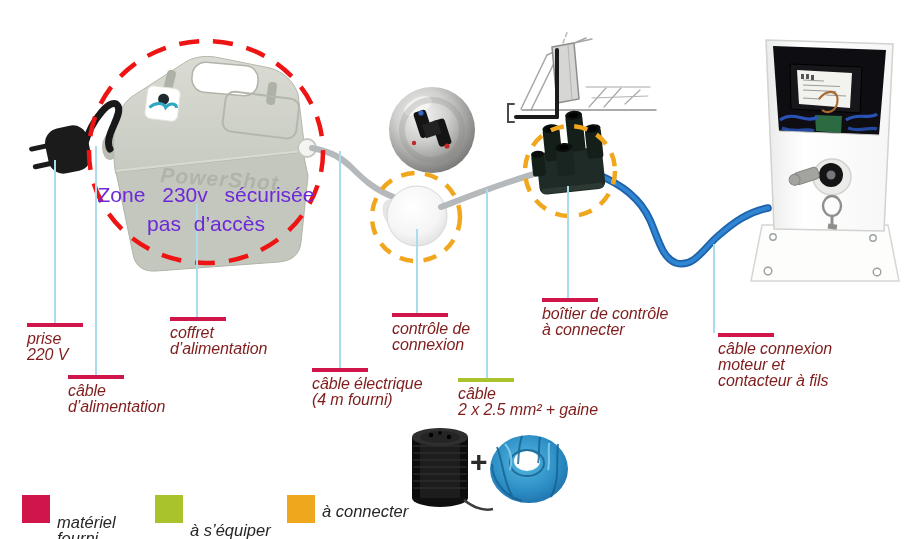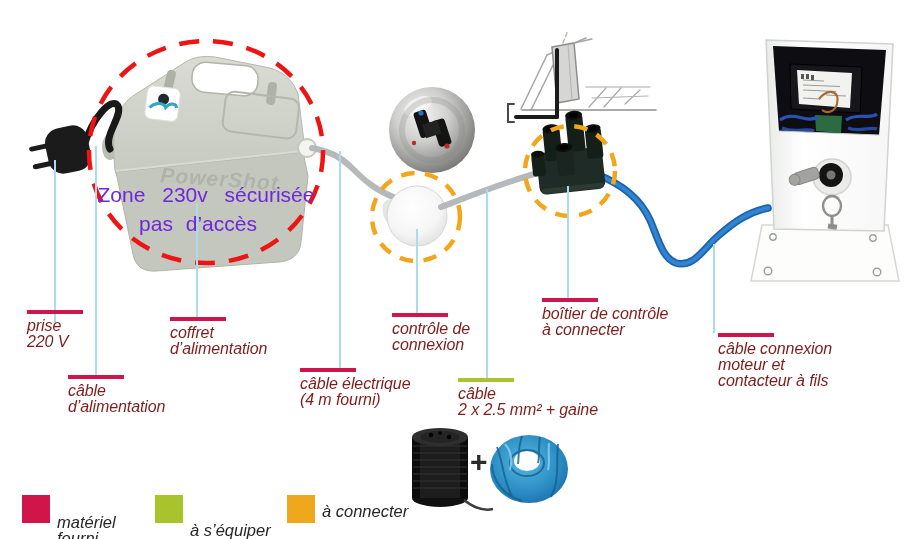--- a/index.html
+++ b/index.html
@@ -237,38 +237,38 @@
   <div class="callout" style="left:54px;top:160px;height:163px"></div>
   <div class="callout" style="left:95px;top:146px;height:229px"></div>
   <div class="callout" style="left:196px;top:204px;height:113px"></div>
   <div class="callout" style="left:339px;top:151px;height:217px"></div>
   <div class="callout" style="left:416px;top:229px;height:84px"></div>
   <div class="callout" style="left:486px;top:189px;height:189px"></div>
   <div class="callout" style="left:567px;top:186px;height:112px"></div>
   <div class="callout" style="left:713px;top:244px;height:89px"></div>
 
   <div class="zone-line" style="left:88px;top:184px;width:236px;word-spacing:11px">Zone 230v sécurisée</div>
-  <div class="zone-line" style="left:80px;top:213px;width:236px;word-spacing:7px">pas d’accès</div>
-
-  <div class="lbl" style="left:27px;top:310px">
+  <div class="zone-line" style="left:88px;top:213px;width:236px;word-spacing:7px">pas d’accès</div>
+
+  <div class="lbl" style="left:27px;top:323px">
     <div class="bar bar-red"></div>
     <div>prise</div>
     <div>220 V</div>
   </div>
   <div class="lbl" style="left:68px;top:375px">
     <div class="bar bar-red"></div>
     <div>câble</div>
     <div>d’alimentation</div>
   </div>
   <div class="lbl" style="left:170px;top:317px">
     <div class="bar bar-red"></div>
     <div>coffret</div>
     <div>d’alimentation</div>
   </div>
-  <div class="lbl" style="left:300px;top:368px">
+  <div class="lbl" style="left:312px;top:368px">
     <div class="bar bar-red"></div>
     <div>câble électrique</div>
     <div>(4 m fourni)</div>
   </div>
   <div class="lbl" style="left:392px;top:313px">
     <div class="bar bar-red"></div>
     <div>contrôle de</div>
     <div>connexion</div>
   </div>
   <div class="lbl" style="left:458px;top:378px">

